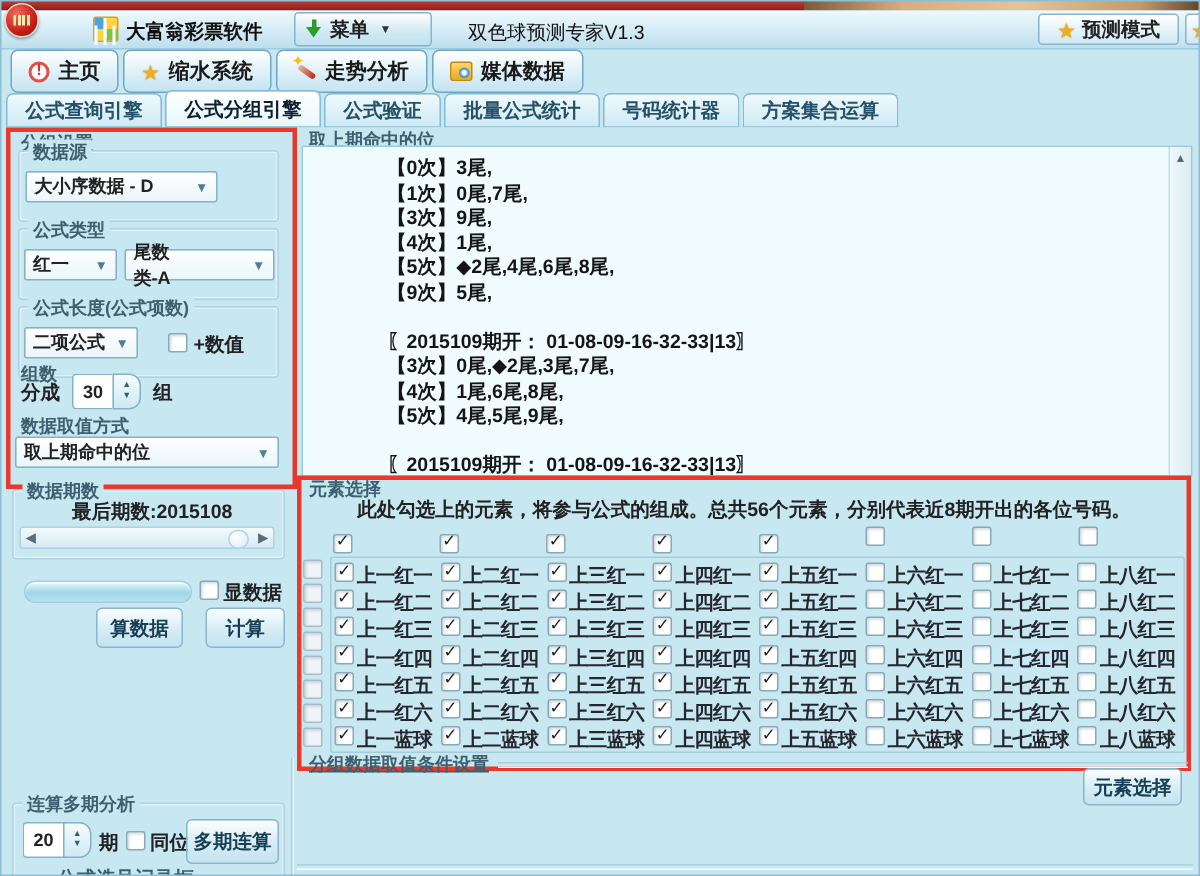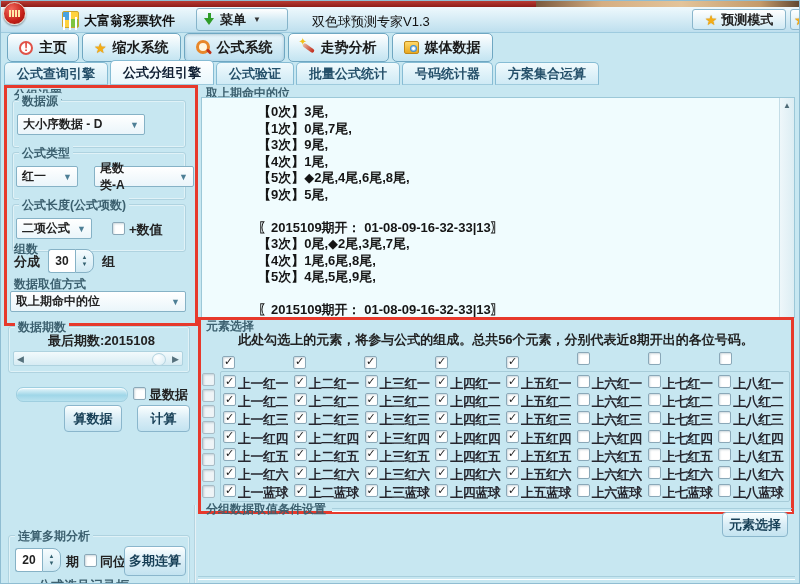--- a/index.html
+++ b/index.html
@@ -128,21 +128,21 @@
     border:1px solid #a7ccd9;border-radius:2px;box-sizing:border-box;padding:3px 0 0 2px;}
   .grow{display:flex;height:18.2px;align-items:center;}
   .gcell{width:71px;display:flex;align-items:flex-start;gap:2px;}
   .glab{font-size:13px;font-weight:bold;color:#26262e;letter-spacing:-0.5px;white-space:nowrap;}
   .glab.hl{background:#c5eaf6;}
   .strip{position:absolute;left:202px;top:373px;display:flex;flex-direction:column;gap:3px;}
   .strip .cb{background:#eef4f7;border-color:#a8bcc6;}
 
   
   .legend-row{position:absolute;left:206px;top:501px;width:586px;display:flex;align-items:center;gap:6px;}
-  .legend-row .txt{font-size:12px;font-weight:bold;color:#3c606f;white-space:nowrap;}
+  .legend-row .txt{font-size:12px;font-weight:bold;color:#3c606f;white-space:nowrap;text-decoration:underline;}
   .legend-row .rule{flex:1;height:2px;border-top:1px solid #a8cfdd;border-bottom:1px solid #fff;}
   .bottom-rule{position:absolute;left:198px;top:576px;width:597px;height:2px;border-top:1px solid #a8cfdd;border-bottom:1px solid #fff;}
   .clipped-legend{position:absolute;left:38px;top:577px;font-size:13px;font-weight:bold;color:#3c606f;white-space:nowrap;}
 </style>
 </head>
 <body>
 
 <div id="screen">
 
   <div class="wall-l"></div>
@@ -169,24 +169,20 @@
 
   <div class="toolbar">
     <div class="tbtn">
       <span class="excl-icon">!</span>
       <span>主页</span>
     </div>
     <div class="tbtn">
       <span class="star">★</span>
       <span>缩水系统</span>
     </div>
-    <div class="tbtn active">
-      <span class="mag-icon"></span>
-      <span>公式系统</span>
-    </div>
     <div class="tbtn">
       <span class="wand-icon"></span>
       <span>走势分析</span>
     </div>
     <div class="tbtn">
       <span class="media-icon"></span>
       <span>媒体数据</span>
     </div>
   </div>
 
@@ -209,21 +205,21 @@
     <span class="arr">▼</span>
   </div>
 
   <div class="fs" style="left:12px;top:152px;width:172px;height:46px;">
     <span class="lg">公式类型</span>
   </div>
   <div class="sel" style="left:16px;top:166px;width:62px;">
     <span>红一</span>
     <span class="arr">▼</span>
   </div>
-  <div class="sel" style="left:94px;top:166px;width:100px;gap:41px;">
+  <div class="sel" style="left:83px;top:166px;width:100px;gap:41px;">
     <span>尾数类-A</span>
     <span class="arr">▼</span>
   </div>
 
   <div class="fs" style="left:12px;top:204px;width:172px;height:46px;">
     <span class="lg">公式长度(公式项数)</span>
   </div>
   <div class="sel" style="left:16px;top:218px;width:76px;">
     <span>二项公式</span>
     <span class="arr">▼</span>

